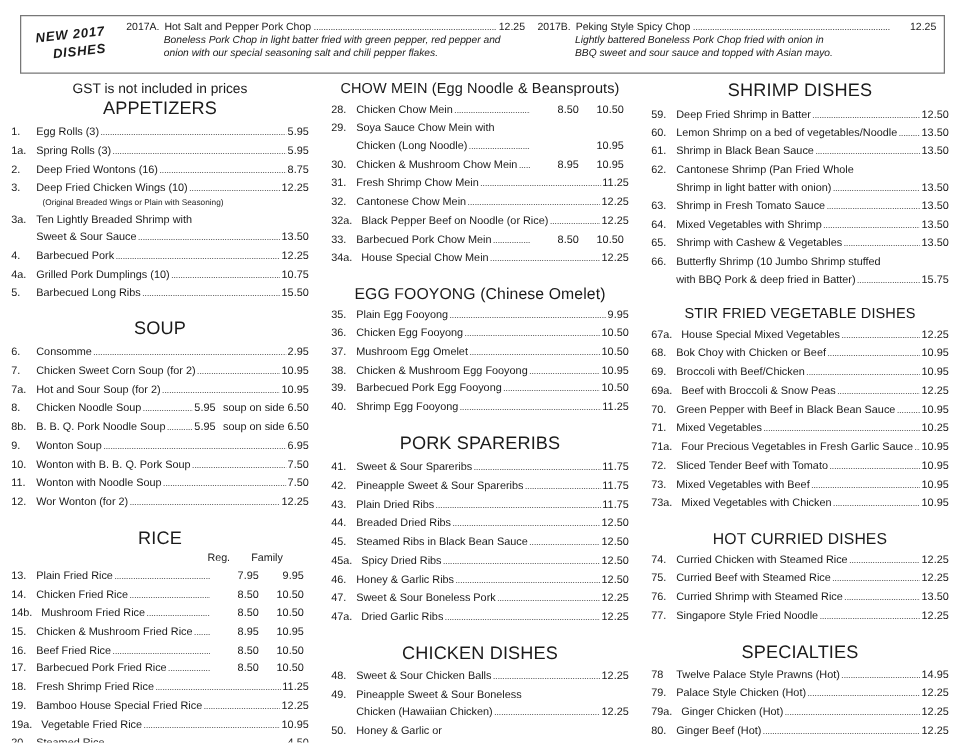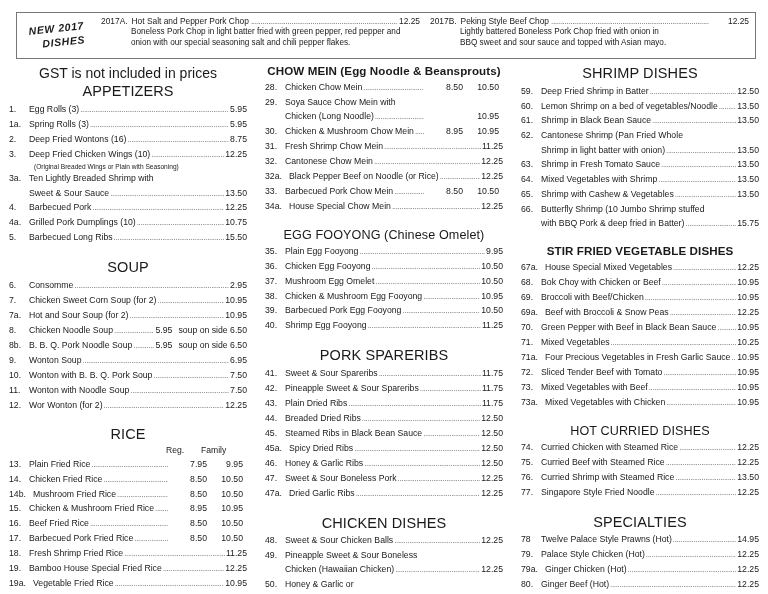--- a/index.html
+++ b/index.html
@@ -61,50 +61,51 @@
     letter-spacing: -0.3px;
     color: #444;
     white-space: nowrap;
   }
   .nd-price { flex: 0 0 auto; }
   .nd-desc {
     font-size: 8.2px;
     line-height: 1.32;
     padding-left: 30px;
     white-space: nowrap;
+    font-style: italic;
   }
 
   
   .columns {
     position: absolute;
     left: 0; top: 64px;
     width: 768px;
     display: flex;
   }
   .col {
     width: 256px;
     padding: 0 9px;
   }
 
   .gst {
     text-align: center;
-    font-size: 14px;
+    font-size: 11px;
     margin-bottom: 0px;
     line-height: 1.3;
   }
   .sec-title {
     text-align: center;
     font-size: 14.5px;
     letter-spacing: 0.1px;
     margin: 0 0 1px 0;
     line-height: 1.28;
     white-space: nowrap;
   }
   .sec-title.sm { font-size: 12.6px; }
-  .sec-title.xs { font-size: 11.6px; font-weight: bold; }
+  .sec-title.xs { font-size: 11.6px; }
   .sec-gap { height: 13px; }
 
   .colhead {
     display: flex;
     font-size: 8.6px;
     line-height: 1.35;
     justify-content: flex-end;
     padding-right: 2px;
   }
   .colhead .reg { width: 52px; text-align: center; }
@@ -162,21 +163,21 @@
         <span class="nd-name">Hot Salt and Pepper Pork Chop</span>
         <span class="nd-dots">..................................................................................</span>
         <span class="nd-price">12.25</span>
       </div>
       <div class="nd-desc">Boneless Pork Chop in light batter fried with green pepper, red pepper and</div>
       <div class="nd-desc">onion with our special seasoning salt and chili pepper flakes.</div>
     </div>
     <div class="nd-col">
       <div class="nd-title-row">
         <span class="nd-num">2017B.</span>
-        <span class="nd-name">Peking Style Beef Chop</span>
+        <span class="nd-name">Peking Style Spicy Chop</span>
         <span class="nd-dots">..................................................................................</span>
         <span class="nd-price">12.25</span>
       </div>
       <div class="nd-desc">Lightly battered Boneless Pork Chop fried with onion in</div>
       <div class="nd-desc">BBQ sweet and sour sauce and topped with Asian mayo.</div>
     </div>
   </div>
 
   <div class="columns">
 

